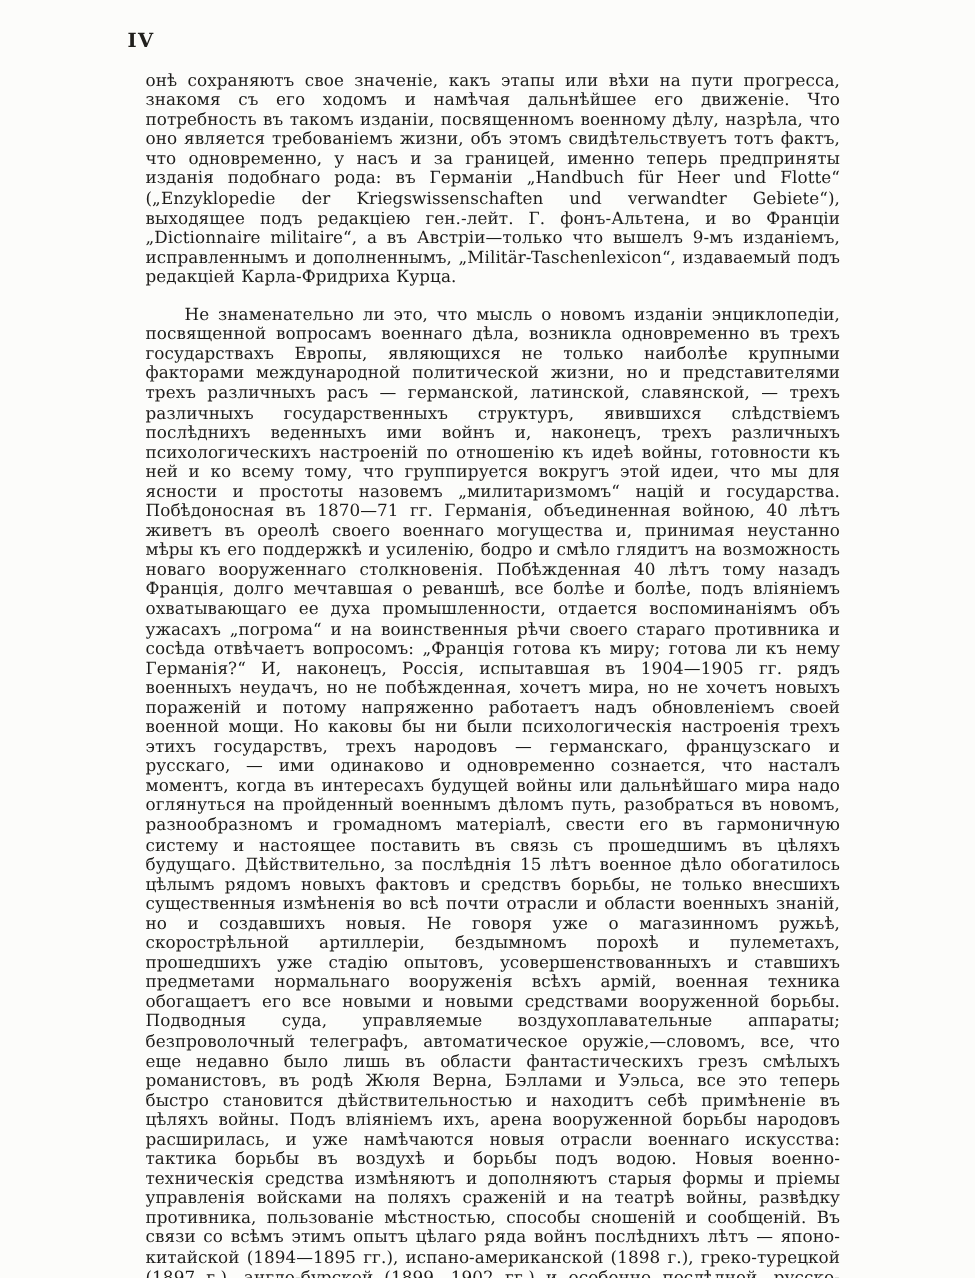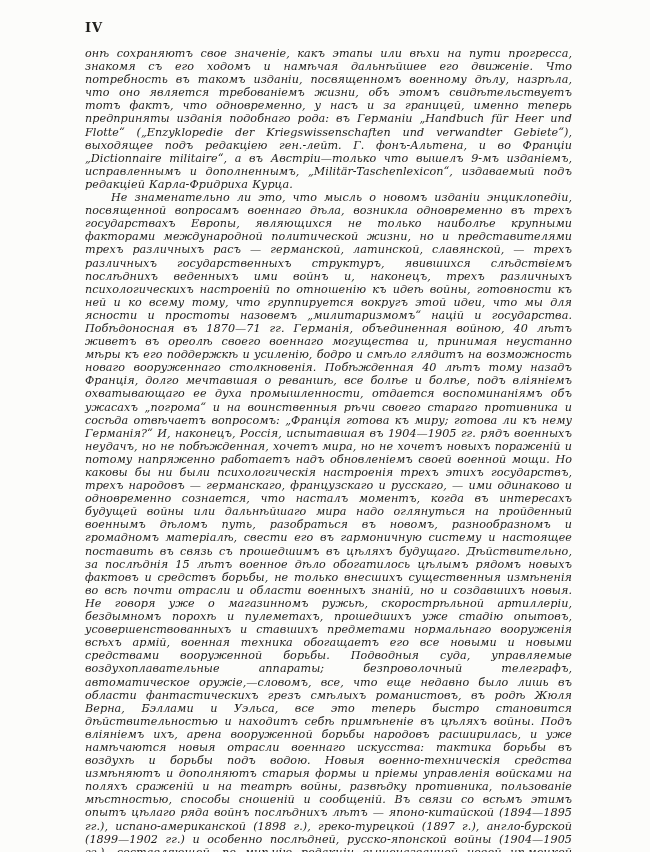--- a/index.html
+++ b/index.html
@@ -20,29 +20,28 @@
     font-family: "DejaVu Serif", "Liberation Serif", serif;
   }
   .page-number {
     font-size: 13px;
     font-weight: bold;
     letter-spacing: 1px;
     margin-bottom: 12px;
     color: #21201d;
   }
   .body-text p {
-    margin: 0;
+    margin: 12px;
     font-size: 11.2px;
     line-height: 13.1px;
     text-align: justify;
     text-justify: inter-word;
     word-spacing: 0.6px;
     letter-spacing: 0.05px;
     color: #1d1c1a;
-    font-style: italic;
   }
   .body-text p.indent {
     text-indent: 26px;
   }
 </style>
 </head>
 <body>
 
 <div class="page">
   <div class="page-number">IV</div>

